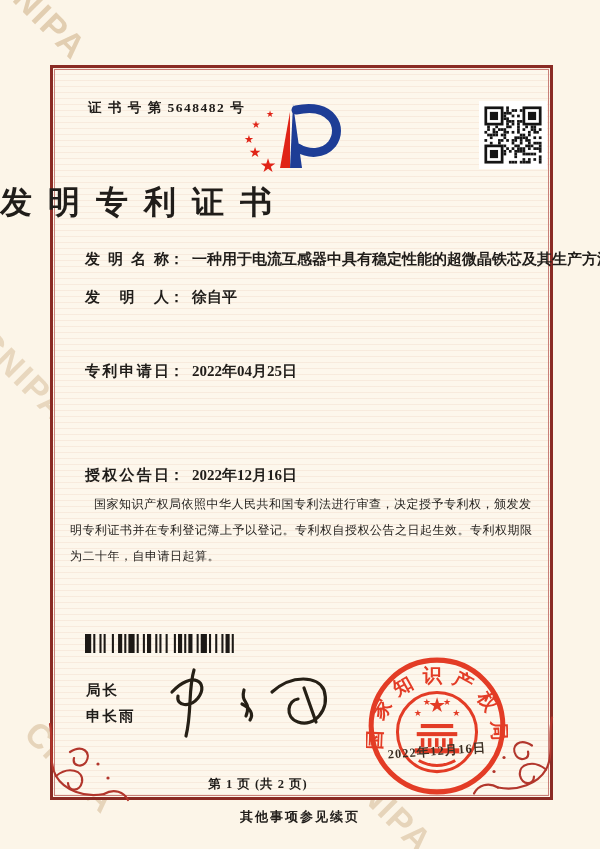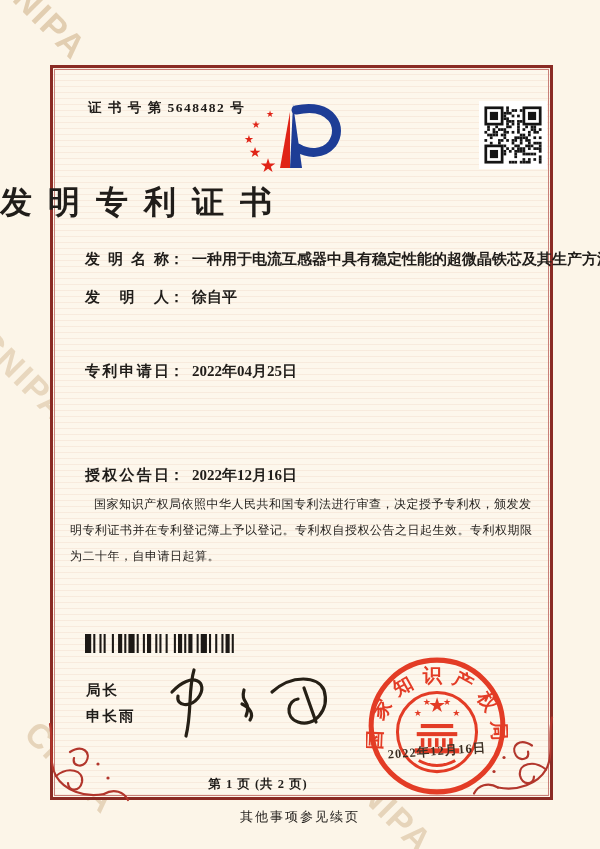--- a/index.html
+++ b/index.html
@@ -32,21 +32,21 @@
     font-size:32px;font-weight:600;letter-spacing:16px;box-sizing:border-box;
   }
   .row{position:absolute;left:85px;font-size:15px;font-weight:600;white-space:nowrap;}
   .flabel{display:inline-block;width:84px;text-align:justify;text-align-last:justify;text-justify:distribute;vertical-align:bottom;}
   .fvalue{margin-left:8px;}
   .paras{position:absolute;left:70px;top:491px;width:466px;font-size:12px;line-height:26px;letter-spacing:0.5px;}
   .paras p{margin:0;text-indent:2em;}
   .sig-title{position:absolute;left:86px;top:681px;font-size:14.5px;font-weight:700;letter-spacing:2px;}
   .sig-name{position:absolute;left:86px;top:707px;font-size:14.5px;font-weight:700;letter-spacing:2px;}
   .pageinfo{position:absolute;left:0;top:776px;width:516px;text-align:center;font-size:12.5px;font-weight:600;letter-spacing:1px;}
-  .note{position:absolute;left:0;top:808px;width:600px;text-align:center;font-size:13px;font-weight:400;letter-spacing:2px;}
+  .note{position:absolute;left:0;top:808px;width:600px;text-align:center;font-size:13px;font-weight:700;letter-spacing:2px;}
   .seal-wrap{position:absolute;left:366px;top:649px;width:142px;height:152px;opacity:.95;}
   .seal-date{
     position:absolute;left:364px;top:743px;width:146px;text-align:center;
     font-size:12.5px;font-weight:700;color:#3c2f23;letter-spacing:1px;transform:rotate(-4deg);
   }
   .seal-red{fill:var(--c-seal_red,#e2331c);}
   .seal-stroke{stroke:var(--c-seal_red,#e2331c);fill:none;}
   .seal-text{fill:var(--c-seal_red,#e2331c);font-size:19px;font-weight:700;letter-spacing:9px;}
   .lred{fill:var(--c-logo_red,#e02417);}
   .lblue{fill:var(--c-logo_blue,#1e3d96);}

